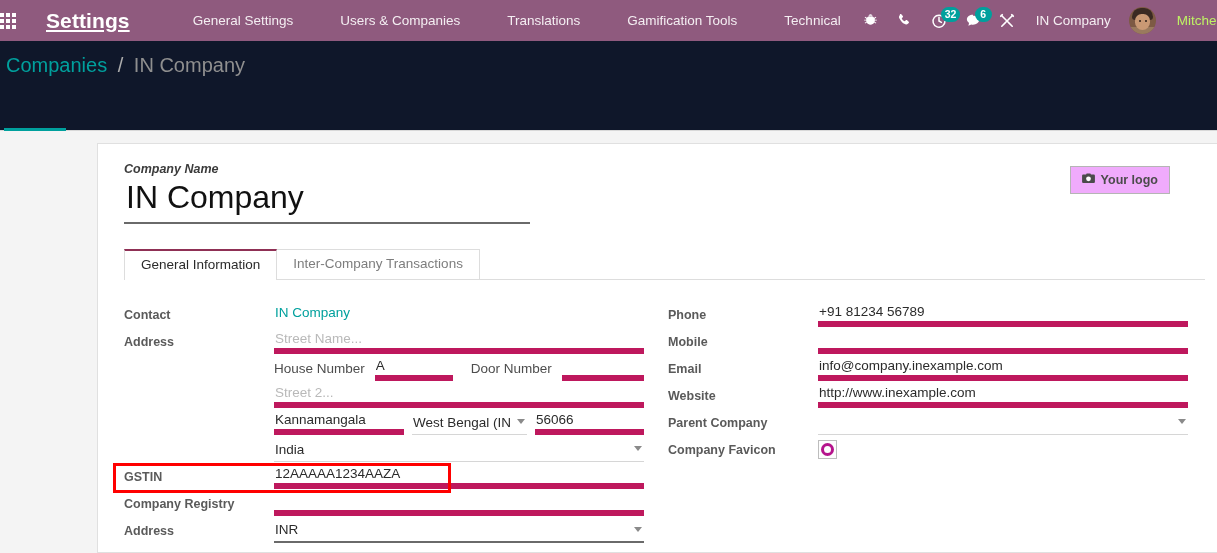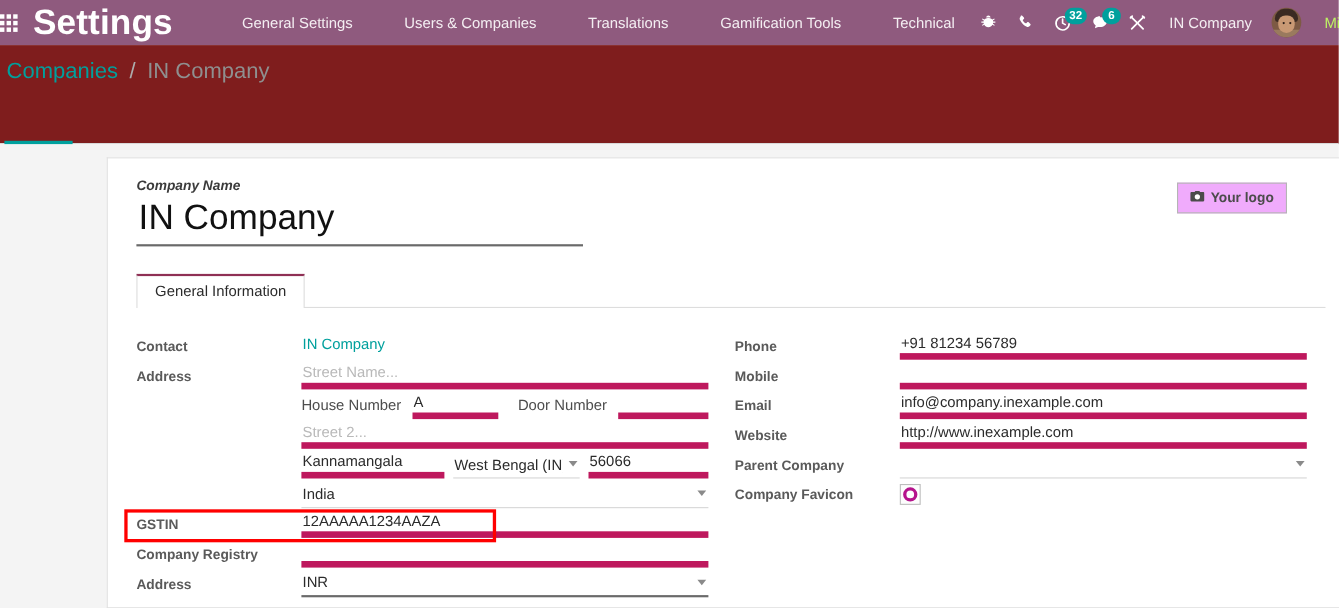--- a/index.html
+++ b/index.html
@@ -25,25 +25,26 @@
   }
   .apps-grid .gridbox {
     display: grid;
     grid-template-columns: repeat(3, 4px);
     grid-template-rows: repeat(3, 4px);
     gap: 2px;
   }
   .apps-grid .gridbox i { background: #ffffff; display: block; width: 4px; height: 4px; }
 
   .brand {
-    font-size: 32px; font-weight: bold;
+    font-size: 21px; font-weight: bold;
     letter-spacing: .1px;
-    margin-left: 14px;
+    margin-left: 30px;
     color: #ffffff;
     white-space: nowrap;
+    text-decoration: underline;
   }
 
   .menu {
     display: flex; align-items: center;
     margin-left: 50px;
     height: 41px;
     gap: 21px;
   }
   .menu-item {
     font-size: 13.5px;
@@ -111,21 +112,21 @@
     font-size: 13.5px;
     color: #bef264;
     margin-left: 21px;
     white-space: nowrap;
   }
 
   
   .control-panel {
     position: absolute; top: 41px; left: 0;
     width: 1217px; height: 90px;
-    background: #7f1d1d;
+    background: #0f172a;
     border-bottom: 1px solid #d8d8d8;
   }
   .breadcrumb {
     position: absolute; left: 6px; top: 13px;
     font-size: 20px;
     white-space: nowrap;
   }
   .breadcrumb .crumb-link { color: #00a09d; cursor: pointer; }
   .breadcrumb .crumb-sep { color: #adadad; margin: 0 5px; }
   .breadcrumb .crumb-current { color: #8f8f8f; }
@@ -443,20 +444,21 @@
         </svg>
       </span>
       <span>Your logo</span>
     </button>
 
     <div class="field-label-top">Company Name</div>
     <input class="company-title-input" value="IN Company" style="">
 
     <div class="tabs">
       <div class="tab active">General Information</div>
+      <div class="tab">Inter-Company Transactions</div>
     </div>
 
     <div class="form-body">
 
       <div class="col">
 
         <div class="frow">
           <div class="flabel">Contact</div>
           <div class="fval">
             <span class="link-val">IN Company</span>

